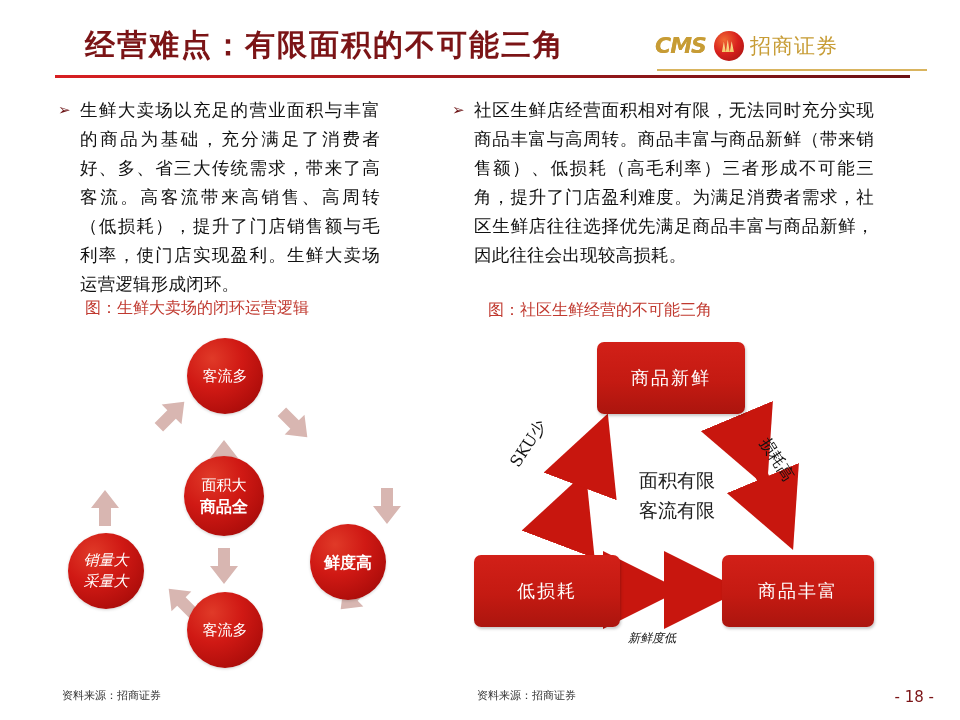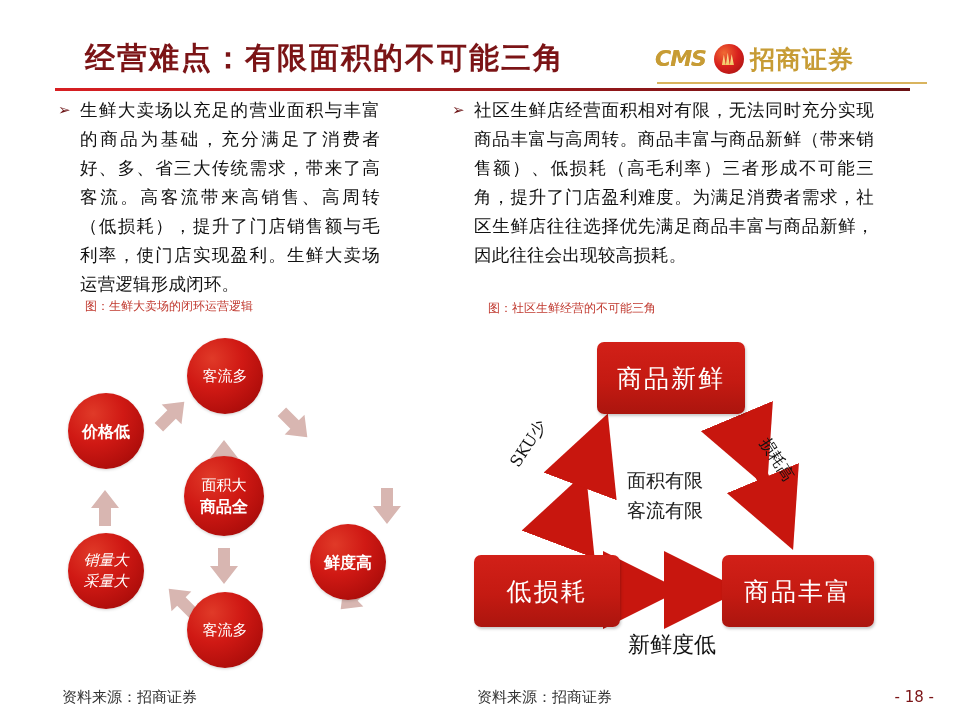--- a/index.html
+++ b/index.html
@@ -12,21 +12,21 @@
     height: 720px;
     position: relative;
     overflow: hidden;
     font-family: "DejaVu Sans", "Liberation Sans", sans-serif;
     color: #1a1a1a;
   }
 
   
   #slide-header {
     position: absolute;
-    left: 0; top: 16px;
+    left: 0; top: 3px;
     width: 936px; height: 86px;
   }
   #slide-title {
     position: absolute;
     left: 85px; top: 22px;
     font-family: "DejaVu Serif", "Liberation Serif", serif;
     font-size: 30px;
     font-weight: 700;
     letter-spacing: 2px;
     color: #7b1416;
@@ -71,22 +71,22 @@
     content: "";
     position: absolute;
     left: 8px; top: 8px;
     width: 14px; height: 13px;
     background:
       linear-gradient(to bottom, #ffe9a8 0%, #f3c766 100%);
     clip-path: polygon(0% 100%, 14% 22%, 28% 100%, 42% 6%, 56% 100%, 70% 18%, 86% 100%);
   }
   #logo-cn {
     font-family: "DejaVu Serif", "Liberation Serif", serif;
-    font-size: 25px;
-    font-weight: 700;
+    font-size: 21px;
+    font-weight: 400;
     letter-spacing: 1px;
     color: #c79c35;
     line-height: 1;
   }
   #logo-underline {
     position: absolute;
     left: 657px; top: 66px;
     width: 270px; height: 2px;
     background: #d9b45e;
   }
@@ -112,21 +112,21 @@
     color: #111111;
     text-align: justify;
     letter-spacing: 0.2px;
   }
   #column-left .bullet-text  { width: 300px; }
   #column-right .bullet-text { width: 400px; }
 
   .fig-caption {
     position: absolute;
     font-family: "DejaVu Sans", "Liberation Sans", sans-serif;
-    font-size: 12px;
+    font-size: 16px;
     color: #c0392f;
     white-space: nowrap;
   }
   #caption-left  { left: 85px;  top: 298px; }
   #caption-right { left: 488px; top: 300px; }
 
   
   #diagram-cycle {
     position: absolute;
     left: 58px; top: 328px;
@@ -157,47 +157,47 @@
   }
   .tri-box {
     position: absolute;
     background: linear-gradient(to bottom, #d22018 0%, #c41a12 55%, #ab150e 100%);
     border-radius: 7px;
     color: #ffffff;
     display: flex;
     align-items: center;
     justify-content: center;
     font-family: "DejaVu Serif", "Liberation Serif", serif;
-    font-size: 25px;
+    font-size: 18px;
     letter-spacing: 2px;
     box-shadow: 1px 2px 3px rgba(0,0,0,0.22);
   }
   #tri-center-text {
     position: absolute;
-    left: 140px; top: 135px;
+    left: 152px; top: 135px;
     width: 130px;
     text-align: center;
     font-family: "DejaVu Serif", "Liberation Serif", serif;
     font-size: 19px;
     line-height: 30px;
     color: #202020;
   }
   .tri-edge-label {
     position: absolute;
     font-family: "DejaVu Serif", "Liberation Serif", serif;
     font-size: 16px;
     color: #111111;
     white-space: nowrap;
   }
 
   
   .source-note {
     position: absolute;
     font-family: "DejaVu Sans", "Liberation Sans", sans-serif;
-    font-size: 15px;
+    font-size: 11px;
     color: #333333;
     white-space: nowrap;
   }
   #source-left  { left: 62px;  top: 688px; }
   #source-right { left: 477px; top: 688px; }
   #page-number {
     position: absolute;
     right: 26px; top: 688px;
     font-family: "DejaVu Sans", "Liberation Sans", sans-serif;
     font-size: 15px;
@@ -291,23 +291,20 @@
 
   <div class="node-circle" style="left:129px; top:264px; width:76px; height:76px;">
     <span>客流多</span>
   </div>
 
   <div class="node-circle" style="left:10px; top:205px; width:76px; height:76px;font-style:italic;">
     <span>销量大</span>
     <span>采量大</span>
   </div>
 
-  <div class="node-circle" style="left:10px; top:65px; width:76px; height:76px;">
-    <span class="ln-bold">价格低</span>
-  </div>
 </div>
 
 <div id="diagram-triangle">
 
   <svg width="430" height="340" style="position:absolute;left:0;top:0;">
     <defs>
       <marker id="ah" markerWidth="6" markerHeight="6" refX="3" refY="3" orient="auto">
         <path d="M0,0 L6,3 L0,6 Z" fill="#c8160e"></path>
       </marker>
     </defs>
@@ -327,18 +324,18 @@
 
   <div id="tri-center-text">
     <div>面积有限</div>
     <div>客流有限</div>
   </div>
 
   <div class="tri-edge-label" style="left:46px; top:130px; transform:rotate(-57deg); transform-origin:left top;">SKU少</div>
 
   <div class="tri-edge-label" style="left:312px; top:104px; transform:rotate(57deg); transform-origin:left top;">损耗高</div>
 
-  <div class="tri-edge-label" style="left:168px; top:300px; font-size:22px;">新鲜度低</div>
+  <div class="tri-edge-label" style="left:168px; top:300px; font-size:12px;font-style:italic;">新鲜度低</div>
 </div>
 
 <div class="source-note" id="source-left">资料来源：招商证券</div>
 <div class="source-note" id="source-right">资料来源：招商证券</div>
 <div id="page-number">- 18 -</div>
 
 </body></html>

